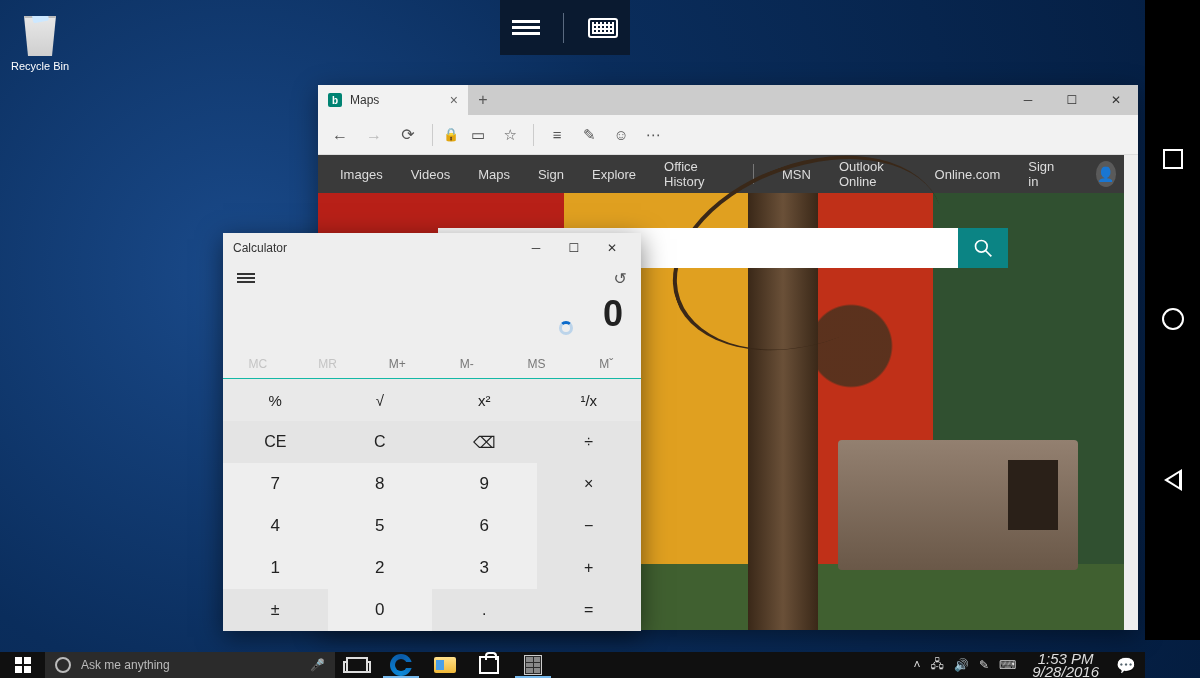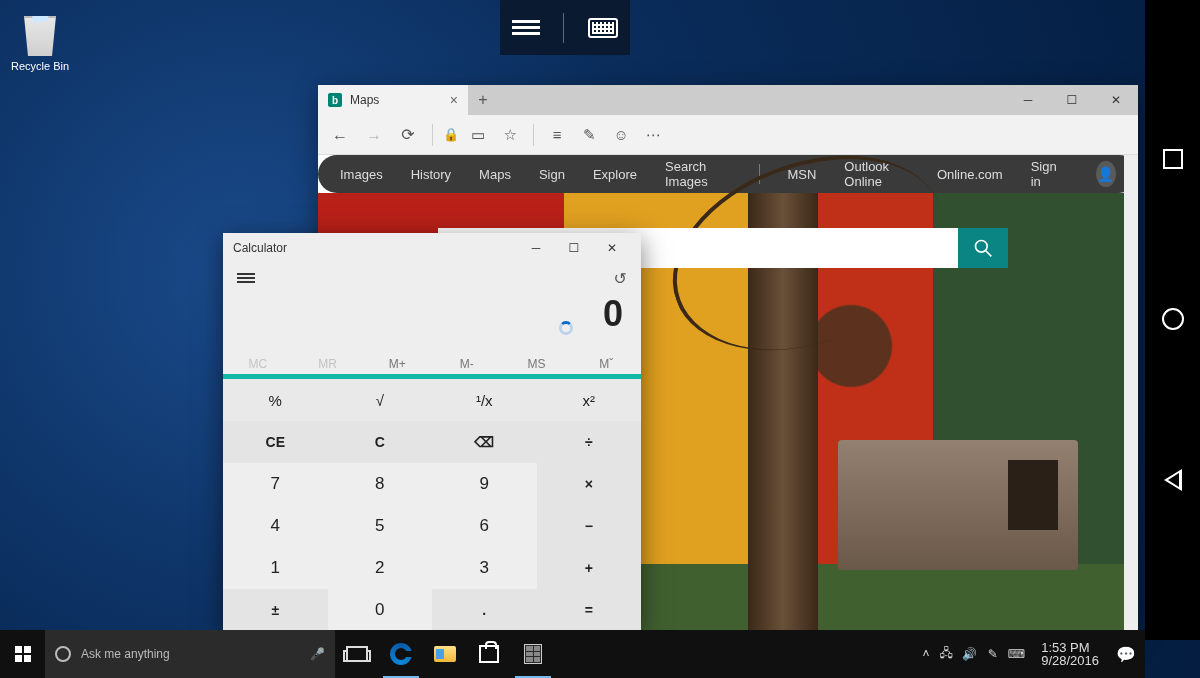--- a/index.html
+++ b/index.html
@@ -36,21 +36,21 @@
 .edge .tabbar .spacer{flex:1;}
 .edge .winctl{display:flex;}
 .edge .winctl div{width:44px;display:flex;align-items:center;justify-content:center;color:#333;font-size:12px;}
 .edge .addrbar{height:40px;background:#f2f2f2;display:flex;align-items:center;padding:0 8px;gap:6px;border-bottom:1px solid #ddd;}
 .edge .addrbar .nav{width:28px;height:28px;display:flex;align-items:center;justify-content:center;color:#555;font-size:16px;}
 .edge .addrbar .sep{width:1px;height:22px;background:#ccc;margin:0 4px;}
 .edge .addrbar .lock{color:#888;font-size:13px;}
 .edge .addrbar .url{flex:1;font-size:12px;color:#777;padding-left:8px;white-space:nowrap;overflow:hidden;}
 .edge .addrbar .tool{width:26px;text-align:center;color:#555;font-size:15px;}
 .edge .content{flex:1;position:relative;overflow:hidden;}
-.edge .menubar{height:38px;background:#3a3a3a;display:flex;align-items:center;gap:28px;padding:0 22px;color:#ddd;font-size:13px;border-radius:19px;}
+.edge .menubar{height:38px;background:#3a3a3a;display:flex;align-items:center;gap:28px;padding:0 22px;color:#ddd;font-size:13px;}
 .edge .menubar .msep{width:1px;height:20px;background:#777;}
 .edge .menubar .signin{margin-left:auto;}
 .edge .menubar .avatar{width:26px;height:26px;border-radius:50%;background:#5a5a5a;display:flex;align-items:center;justify-content:center;color:#ccc;font-size:14px;margin-left:8px;}
 
 .bing-hero{position:relative;flex:1;background:
  linear-gradient(transparent 85%, #406030 85%),
  radial-gradient(circle at 65% 35%, rgba(80,50,30,.9) 0 40px, transparent 42px),
  linear-gradient(90deg,#b82018 0 30%, #e0a020 30% 55%, #c03018 55% 75%, #305030 75% 100%),
  linear-gradient(#c04020,#8a3018);
  background-blend-mode:normal;
@@ -71,40 +71,40 @@
 .calc{position:absolute;top:233px;left:223px;width:418px;height:398px;background:#eeeeee;box-shadow:0 6px 24px rgba(0,0,0,.5);display:flex;flex-direction:column;}
 .calc .titlebar{height:30px;display:flex;align-items:center;padding:10px 10px;font-size:12px;color:#333;}
 .calc .titlebar .spacer{flex:1;}
 .calc .titlebar .wc{width:38px;text-align:center;color:#333;font-size:12px;}
 .calc .toolbar{height:30px;display:flex;align-items:center;padding:0 14px;}
 .calc .toolbar .ham div{width:18px;height:2px;background:#333;margin:2px 0;}
 .calc .toolbar .spacer{flex:1;}
 .calc .toolbar .hist{color:#555;font-size:16px;}
 .calc .display{height:56px;text-align:right;padding:0 18px;font-size:36px;font-weight:600;color:#222;position:relative;}
 .calc .display .spinner{position:absolute;right:68px;top:28px;width:14px;height:14px;border:3px solid #bcd4ea;border-top-color:#0b6bcb;border-radius:50%;}
-.calc .memrow{height:30px;display:flex;border-bottom:5px solid #14b8a6;}
+.calc .memrow{height:30px;display:flex;border-bottom:1px solid #14b8a6;}
 .calc .memrow div{flex:1;text-align:center;font-size:12px;color:#777;line-height:30px;}
 .calc .memrow .dis{color:#c4c4c4;}
 .calc .grid{flex:1;display:grid;grid-template-columns:repeat(4,1fr);grid-template-rows:repeat(6,1fr);}
 .calc .grid button{border:none;background:#eeeeee;font-size:17px;color:#222;cursor:pointer;}
-.calc .grid button.op{background:#e4e4e4;font-size:14px;font-weight:bold;}
+.calc .grid button.op{background:#e4e4e4;font-size:16px;}
 .calc .grid button.fn{background:#e9e9e9;font-size:15px;}
 
 
-.taskbar{position:absolute;bottom:0;left:0;width:1145px;height:48px;background:#101010;display:flex;align-items:center;color:#ddd;font-size:12px;}
+.taskbar{position:absolute;bottom:0;left:0;width:1145px;height:26px;background:#101010;display:flex;align-items:center;color:#ddd;font-size:12px;}
 .taskbar .start{width:45px;height:100%;display:flex;align-items:center;justify-content:center;}
 .taskbar .start svg{width:16px;height:16px;fill:#fff;}
 .taskbar .search{flex:0 0 290px;height:100%;background:#2b2b2b;display:flex;align-items:center;padding:0 10px;gap:10px;color:#bbb;}
 .taskbar .search .circ{width:16px;height:16px;border:2px solid #bbb;border-radius:50%;}
 .taskbar .search .mic{margin-left:auto;color:#bbb;}
 .taskbar .tbtn{width:44px;height:100%;display:flex;align-items:center;justify-content:center;position:relative;}
 .taskbar .tbtn.active::after{content:"";position:absolute;bottom:0;left:4px;right:4px;height:2px;background:#76b9ed;}
 .taskbar .spacer{flex:1;}
 .taskbar .tray{display:flex;align-items:center;gap:10px;padding:0 8px;color:#ddd;}
-.taskbar .clock{font-size:13px;line-height:13px;padding:0 8px;}
+.taskbar .clock{text-align:center;font-size:15px;line-height:13px;padding:0 8px;font-style:italic;}
 .taskbar .notif{width:38px;text-align:center;font-size:16px;}
 
 .edge-ico{width:22px;height:22px;border-radius:50%;background:conic-gradient(#0a5aa8,#0b88d8,#0a5aa8);position:relative;}
 .edge-ico::after{content:"";position:absolute;inset:5px;border-radius:50%;background:#101010;}
 .edge-ico::before{content:"";position:absolute;right:-2px;top:8px;width:10px;height:6px;background:#101010;}
 .folder-ico{width:22px;height:16px;background:linear-gradient(#ffe08a,#f0b838);border-radius:2px;position:relative;}
 .folder-ico::after{content:"";position:absolute;left:2px;top:3px;width:8px;height:10px;background:#4aa0e8;}
 .store-ico{width:20px;height:18px;border:2px solid #fff;position:relative;}
 .store-ico::before{content:"";position:absolute;top:-6px;left:4px;width:8px;height:6px;border:2px solid #fff;border-bottom:none;border-radius:4px 4px 0 0;}
 .calc-ico{width:18px;height:20px;border:1px solid #ccc;background:#2a2a2a;display:grid;grid-template-columns:1fr 1fr;grid-template-rows:1fr 1fr 1fr;gap:1px;padding:1px;}
@@ -164,25 +164,25 @@
     <div class="tool">☆</div>
     <div class="sep"></div>
     <div class="tool">≡</div>
     <div class="tool">✎</div>
     <div class="tool">☺</div>
     <div class="tool">⋯</div>
   </div>
   <div class="content hero-flex">
     <div class="menubar">
       <span>Images</span>
-      <span>History</span>
+      <span>Videos</span>
       <span>Maps</span>
       <span>Sign</span>
       <span>Explore</span>
-      <span>Search Images</span>
+      <span>Office History</span>
       <span class="msep"></span>
       <span>MSN</span>
       <span>Outlook Online</span>
       <span>Online.com</span>
       <span class="signin">Sign in</span>
       <span class="avatar">👤</span>
     </div>
     <div class="bing-hero">
       <div class="tree"></div>
         <div class="branch1"></div>
@@ -226,22 +226,22 @@
     <div class="dis">MC</div>
     <div class="dis">MR</div>
     <div>M+</div>
     <div>M-</div>
     <div>MS</div>
     <div>Mˇ</div>
   </div>
   <div class="grid">
     <button class="fn">%</button>
     <button class="fn">√</button>
+    <button class="fn">x²</button>
     <button class="fn">¹/x</button>
-    <button class="fn">x²</button>
     <button class="op">CE</button>
     <button class="op">C</button>
     <button class="op">⌫</button>
     <button class="op">÷</button>
     <button>7</button>
     <button>8</button>
     <button>9</button>
     <button class="op">×</button>
     <button>4</button>
     <button>5</button>

